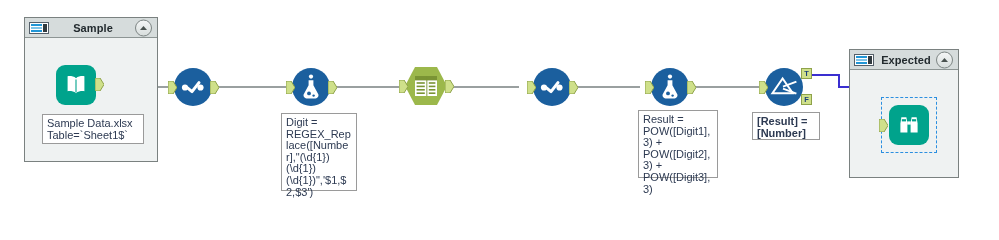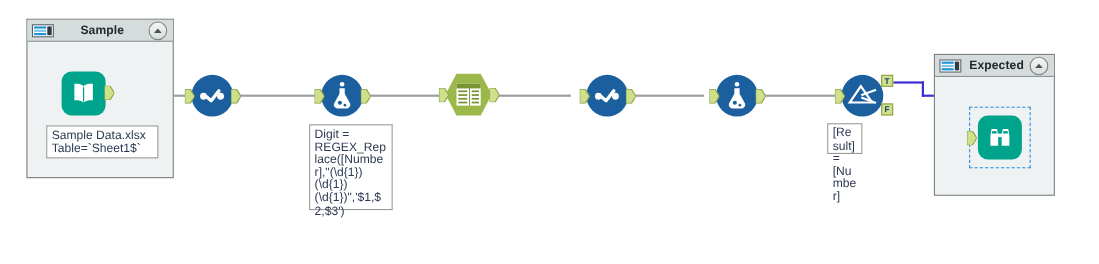--- a/index.html
+++ b/index.html
@@ -273,38 +273,39 @@
         <circle cx="9" cy="19.4" r="1.9" fill="#1b5f9e"></circle>
         <circle cx="13.6" cy="21.6" r="1.2" fill="#1b5f9e"></circle>
       </svg>
     </div>
     <span class="anchor" style="left:36px;top:13px;">
       <svg width="9" height="13" viewBox="0 0 9 13">
           <path d="M0 0 L5 0 L9 6.5 L5 13 L0 13 Z" fill="#cfe08a" stroke="#8ea24a" stroke-width="1"></path>
         </svg>
     </span>
   </div>
+  <div class="anno" style="left:638px;top:110px;width:80px;height:68px;">Result = POW([Digit1], 3) + POW([Digit2], 3) + POW([Digit3], 3)</div>
 
   <div class="tool" style="left:765px;top:68px;">
     <span class="anchor" style="left:-6px;top:13px;">
       <svg width="9" height="13" viewBox="0 0 9 13">
           <path d="M0 0 L5 0 L9 6.5 L5 13 L0 13 Z" fill="#cfe08a" stroke="#8ea24a" stroke-width="1"></path>
         </svg>
     </span>
     <div class="tool-round">
       <svg width="28" height="24" viewBox="0 0 28 24">
         <path d="M2.4 18.2 L12.6 3.4 L22.8 18.2 Z" fill="none" stroke="#ffffff" stroke-width="2"></path>
         <path d="M13 11.6 L26.4 6.6" stroke="#ffffff" stroke-width="2" fill="none"></path>
         <path d="M13 13.6 L26.4 18.6" stroke="#ffffff" stroke-width="2" fill="none"></path>
       </svg>
     </div>
     <span class="tf-label" style="left:36px;top:0px;">T</span>
     <span class="tf-label" style="left:36px;top:26px;">F</span>
   </div>
-  <div class="anno" style="left:752px;top:112px;width:32px;height:28px;">[Result] = [Number]</div>
+  <div class="anno" style="left:752px;top:112px;width:68px;height:28px;font-weight:bold;">[Result] = [Number]</div>
 
   <div class="container" style="left:849px;top:17px;width:110px;height:129px;margin-top:32px;">
     <div class="container-header">
       <span class="container-header-icon">
         <i class="b1"></i>
           <i class="b2"></i>
           <i class="b3"></i>
           <i class="sq"></i>
       </span>
       <span class="container-title">Expected</span>

